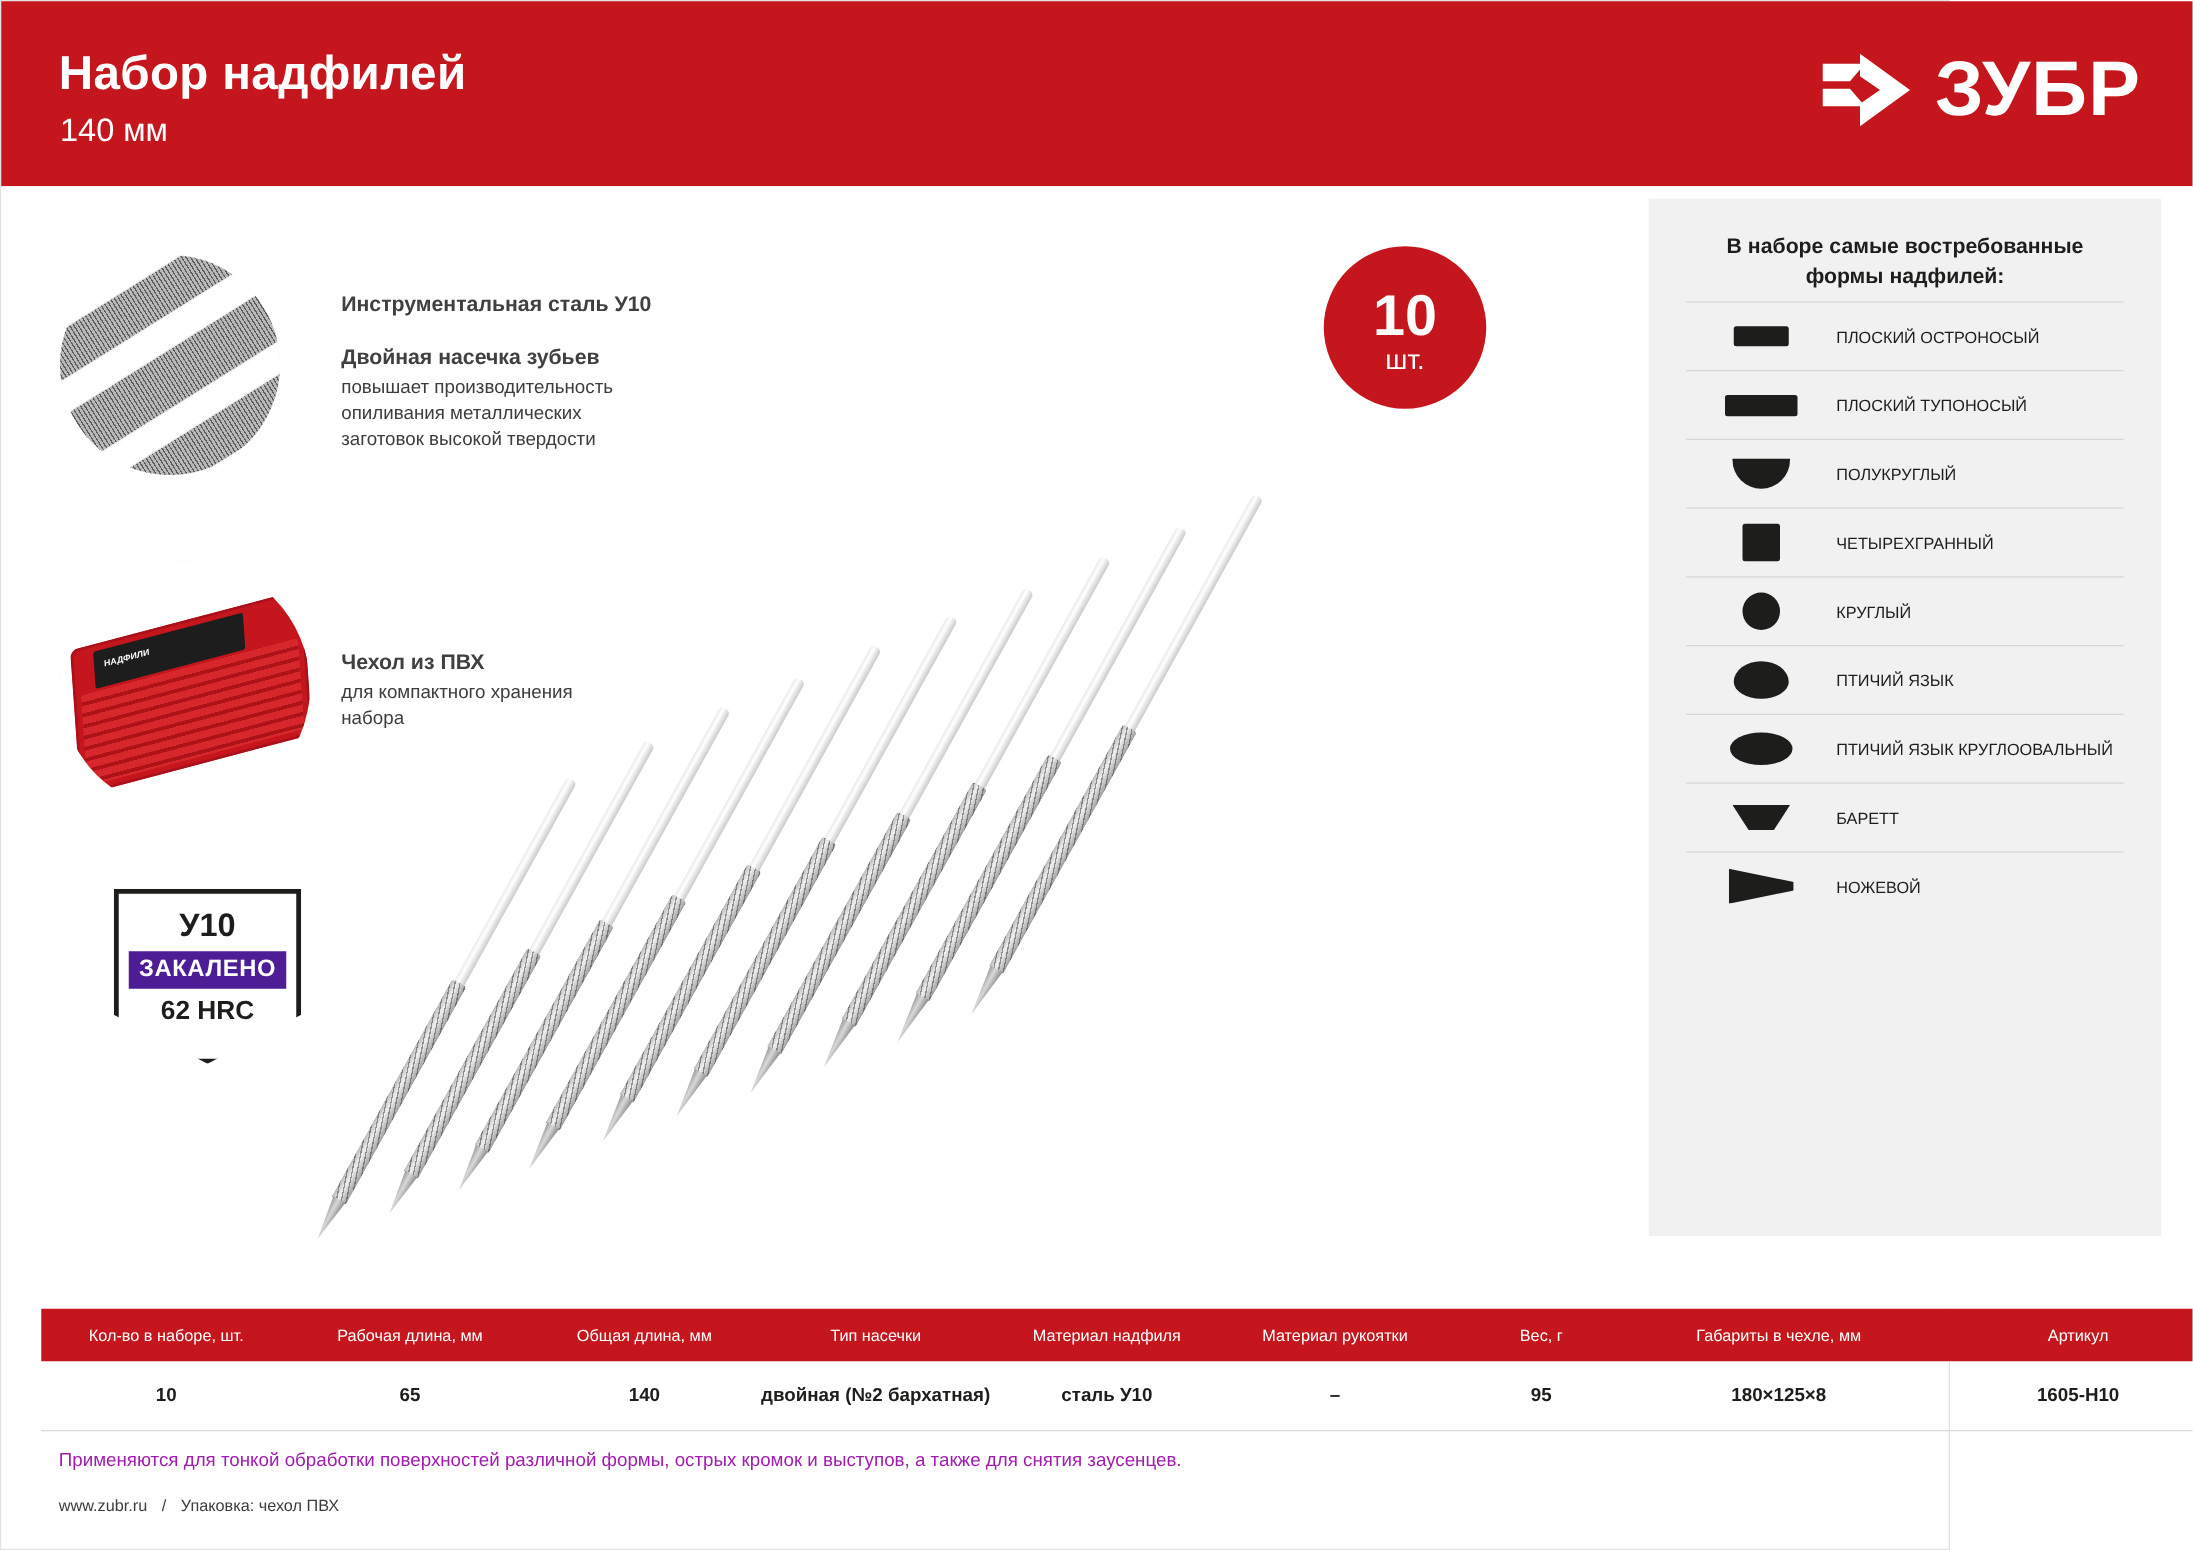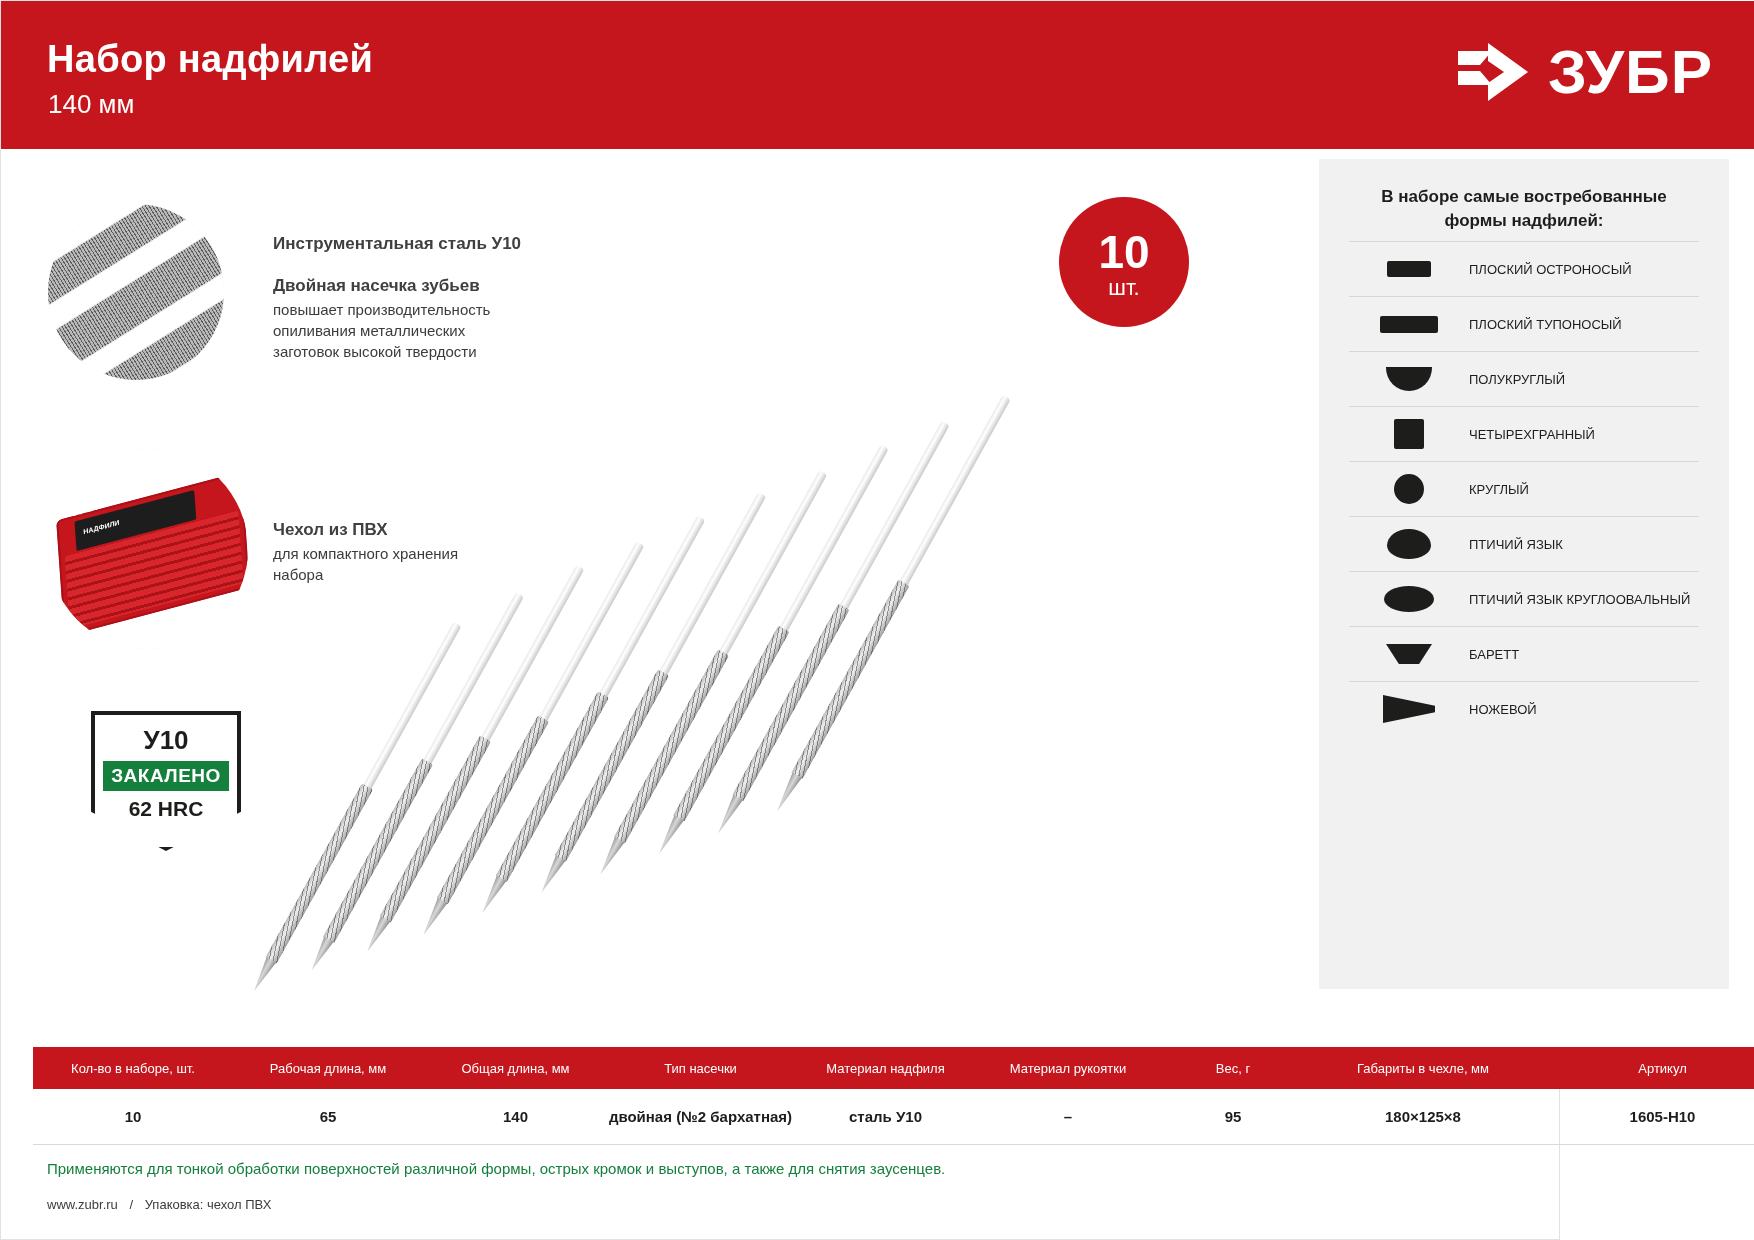--- a/index.html
+++ b/index.html
@@ -139,21 +139,21 @@
     background: #ffffff;
     border: 4px solid #1d1d1b;
     clip-path: polygon(0 0, 100% 0, 100% 72%, 50% 100%, 0 72%);
   }
   .badge-l1 {
     position: absolute; left: 0; right: 0; top: 14px;
     text-align: center; font-size: 26px; font-weight: bold; color: #1d1d1b;
   }
   .badge-l2 {
     position: absolute; left: 12px; right: 12px; top: 50px;
-    background: #15803d; color: #ffffff;
+    background: #4c1d95; color: #ffffff;
     text-align: center; font-size: 19px; font-weight: bold;
     padding: 4px 0; letter-spacing: .5px;
   }
   .badge-l3 {
     position: absolute; left: 0; right: 0; top: 86px;
     text-align: center; font-size: 21px; font-weight: bold; color: #1d1d1b;
   }
 
   
   .count-badge {
@@ -250,21 +250,21 @@
     border-bottom: 1px solid #d9d9d9;
     color: #1d1d1b;
   }
   .trow div { font-size: 15px; font-weight: bold; line-height: 20px; }
   .c0 { width: 200px; } .c1 { width: 190px; } .c2 { width: 185px; }
   .c3 { width: 185px; } .c4 { width: 185px; } .c5 { width: 180px; }
   .c6 { width: 150px; } .c7 { width: 230px; } .c8 { width: 249px; }
 
   .footnote {
     position: absolute; left: 46px; top: 1159px;
-    font-size: 15px; color: #15803d; text-align: right;
+    font-size: 15px; color: #a21caf; text-align: right;
   }
   .footer-line {
     position: absolute; left: 46px; top: 1196px;
     font-size: 13px; color: #3c3c3b;
   }
   .footer-line span.sep { margin: 0 8px; }
 </style>
 </head>
 <body>
 

